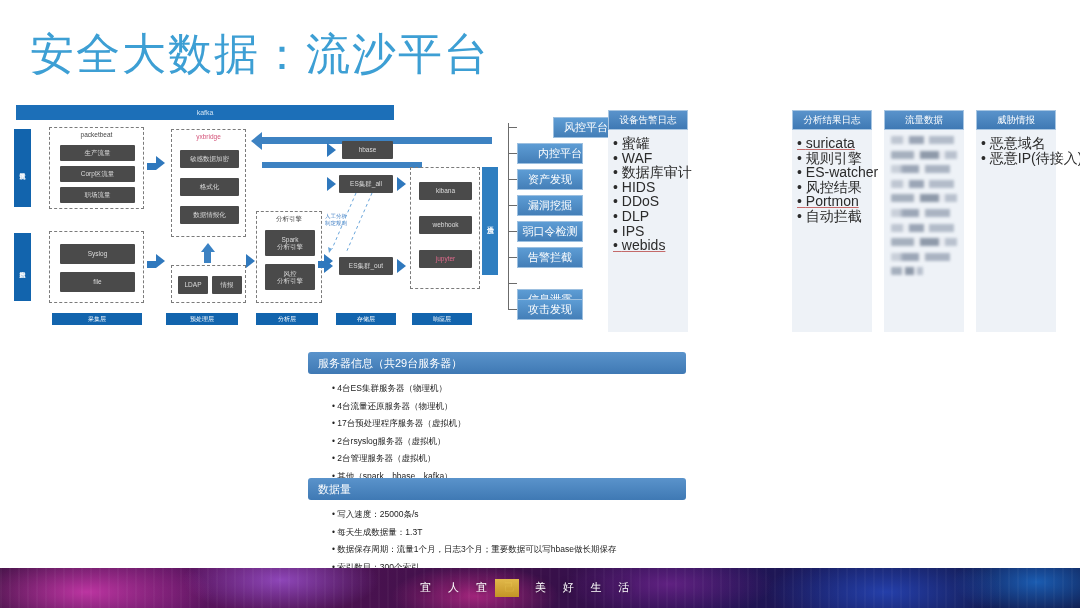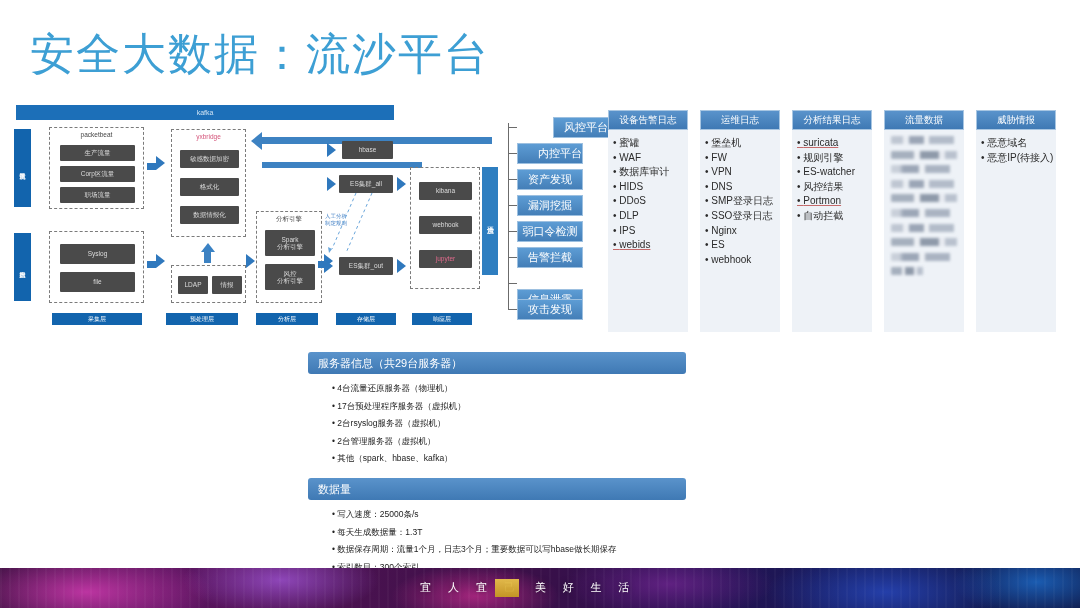--- a/index.html
+++ b/index.html
@@ -108,21 +108,21 @@
 
   
   .card { position: absolute; top: 110px; width: 80px; height: 222px; background: #eef2f7; }
   .card-head {
     height: 20px; background: linear-gradient(#5a93cb, #3f79b4);
     border: 1px solid #a8c6e2;
     color: #ffffff; font-size: 9.5px; line-height: 18px; text-align: center;
   }
   .card-body { padding: 6px 4px 0 5px; }
   .card-body li {
-    list-style: none; font-size: 10px; line-height: 14.6px; color: #2b2b2b;
+    list-style: none; font-size: 14px; line-height: 14.6px; color: #2b2b2b;
     white-space: nowrap;
   }
   .card-body li::before { content: "• "; color: #2b2b2b; }
   .card-body li.u { text-decoration: underline; text-decoration-color: #c46a6a; }
 
   
   .blur-line {
     height: 8px; margin: 0 0 6.6px 2px;
     background: linear-gradient(90deg,#b7bfcc 0 18%, #e9edf2 18% 26%, #8d99ab 26% 48%, #eef1f5 48% 55%, #a9b3c2 55% 92%, transparent 92%);
     filter: blur(1.6px); opacity: .85; border-radius: 1px;
@@ -313,34 +313,20 @@
       <li>WAF</li>
       <li>数据库审计</li>
       <li>HIDS</li>
       <li>DDoS</li>
       <li>DLP</li>
       <li>IPS</li>
       <li class="u">webids</li>
     </ul>
   </div>
 
-  <div class="card" id="card-1" style="left:700px;">
-    <div class="card-head">运维日志</div>
-    <ul class="card-body">
-      <li>堡垒机</li>
-      <li>FW</li>
-      <li>VPN</li>
-      <li>DNS</li>
-      <li>SMP登录日志</li>
-      <li>SSO登录日志</li>
-      <li>Nginx</li>
-      <li>ES</li>
-      <li>webhook</li>
-    </ul>
-  </div>
 
   <div class="card" id="card-2" style="left:792px;">
     <div class="card-head">分析结果日志</div>
     <ul class="card-body">
       <li class="u">suricata</li>
       <li>规则引擎</li>
       <li>ES-watcher</li>
       <li>风控结果</li>
       <li class="u">Portmon</li>
       <li>自动拦截</li>
@@ -367,20 +353,21 @@
     <div class="card-head">威胁情报</div>
     <ul class="card-body">
       <li>恶意域名</li>
       <li>恶意IP(待接入)</li>
     </ul>
   </div>
 
   <div class="panel" id="panel-server">
     <div class="panel-head">服务器信息（共29台服务器）</div>
     <ul class="panel-body">
+      <li>4台ES集群服务器（物理机）</li>
       <li>4台流量还原服务器（物理机）</li>
       <li>17台预处理程序服务器（虚拟机）</li>
       <li>2台rsyslog服务器（虚拟机）</li>
       <li>2台管理服务器（虚拟机）</li>
       <li>其他（spark、hbase、kafka）</li>
     </ul>
   </div>
 
   <div class="panel" id="panel-data">
     <div class="panel-head">数据量</div>

